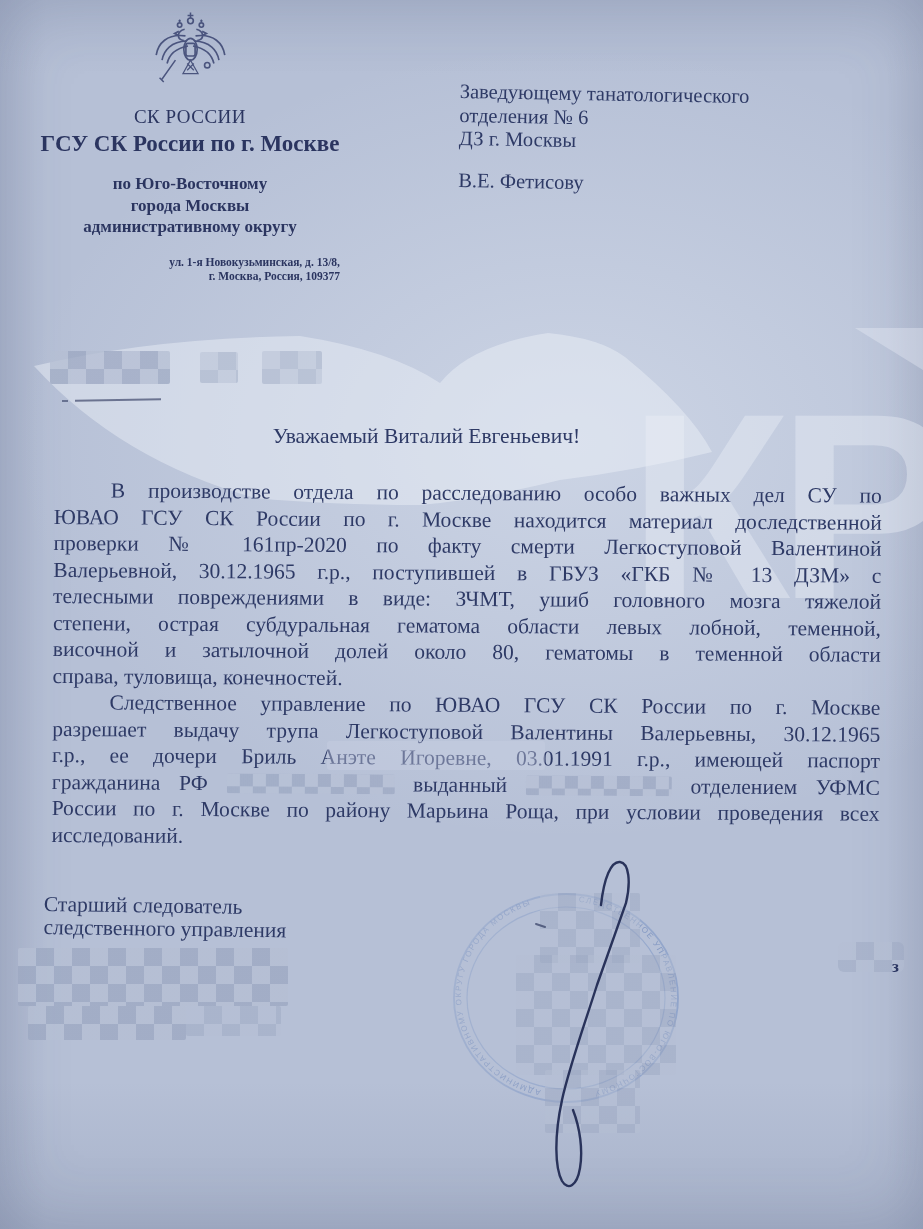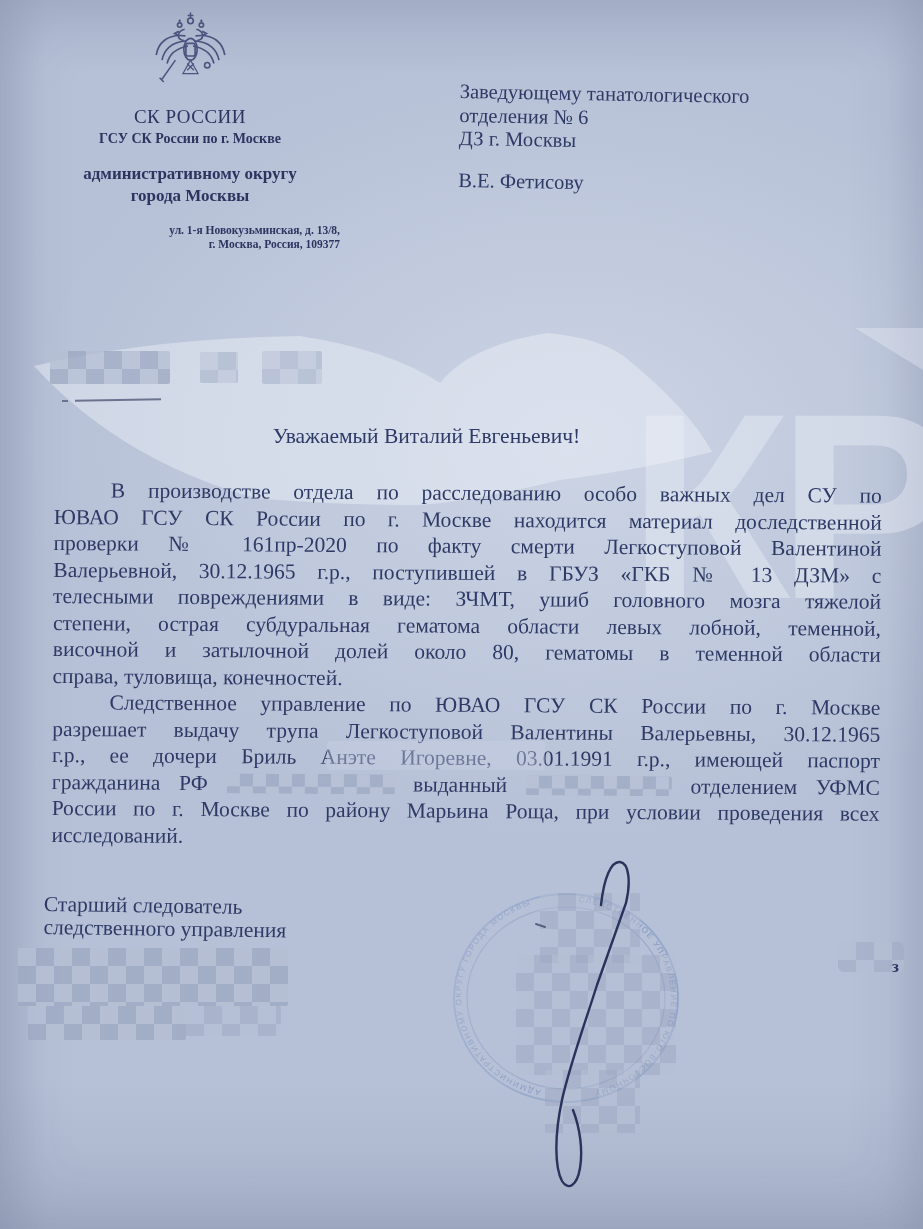--- a/index.html
+++ b/index.html
@@ -8,21 +8,21 @@
         background:
           radial-gradient(900px 640px at 62% 36%, rgba(222,229,241,.55), rgba(222,229,241,0) 62%),
           linear-gradient(180deg, rgba(158,170,196,.30) 0%, rgba(158,170,196,0) 6%, rgba(158,170,196,0) 88%, rgba(130,142,170,.28) 100%),
           linear-gradient(90deg, rgba(140,152,180,.25) 0%, rgba(140,152,180,0) 5%, rgba(140,152,180,0) 96%, rgba(150,160,186,.18) 100%),
           #b6c0d6;
         box-shadow: inset 0 0 70px rgba(62,72,104,.22);}
   .abs{position:absolute;}
   
   .letterhead{left:40px;top:10px;width:300px;text-align:center;color:#2b3560;}
   .org1{margin-top:4px;font-size:19px;font-weight:normal;letter-spacing:.5px;}
-  .org2{margin-top:3px;font-size:14px;font-weight:bold;}
+  .org2{margin-top:3px;font-size:23px;font-weight:bold;}
   .division{margin-top:16px;font-size:17px;font-weight:bold;line-height:21.5px;}
   .addr{margin-top:17px;font-size:11.5px;font-weight:bold;line-height:14px;text-align:right;}
   
   .recipient{left:460px;top:80px;width:430px;font-size:20.5px;line-height:23.5px;color:#2e3a66;transform:rotate(1deg);transform-origin:left top;}
   .recipient .name{margin-top:18px;}
   
   .salutation{left:0;top:424px;width:805px;padding-left:48px;box-sizing:border-box;text-align:center;font-size:21.5px;color:#2e3a66;}
   .bodytext{left:54px;top:477px;width:828px;font-size:21.5px;color:#2e3a66;transform:rotate(.4deg);transform-origin:left top;}
   .bline{height:26.5px;line-height:26.5px;text-align:justify;text-align-last:justify;white-space:nowrap;}
   .bline.lastline{text-align-last:left;}
@@ -73,22 +73,23 @@
       <path d="M56,31 C78,28 89,40 91,54 M54.5,37 C73,38 82,48 84,60 M53,43 C69,46 76,55 78,64"></path>
       <ellipse cx="50" cy="47" rx="8" ry="13"></ellipse>
       <rect x="44.5" y="40" width="11" height="15" rx="2.5"></rect>
       <path d="M50,60 l-9,16 h18 z M46,64 l8,8 M54,64 l-8,8" stroke-width="1.5"></path>
       <path d="M32,60 L15,84 M13,81 l5,5" stroke-width="1.8"></path>
       <circle cx="70" cy="66" r="3.2"></circle>
     </svg>
     <div class="org1">СК РОССИИ</div>
     <div class="org2">ГСУ СК России по г. Москве</div>
     <div class="division">
+      <div>по Юго-Восточному</div>
+      <div>города Москвы</div>
       <div>административному округу</div>
-      <div>города Москвы</div>
     </div>
     <div class="addr">
       <div>ул. 1-я Новокузьминская, д. 13/8,</div>
       <div>г. Москва, Россия, 109377</div>
     </div>
   </div>
 
   <div class="abs recipient">
     <div>Заведующему танатологического</div>
     <div>отделения № 6</div>

